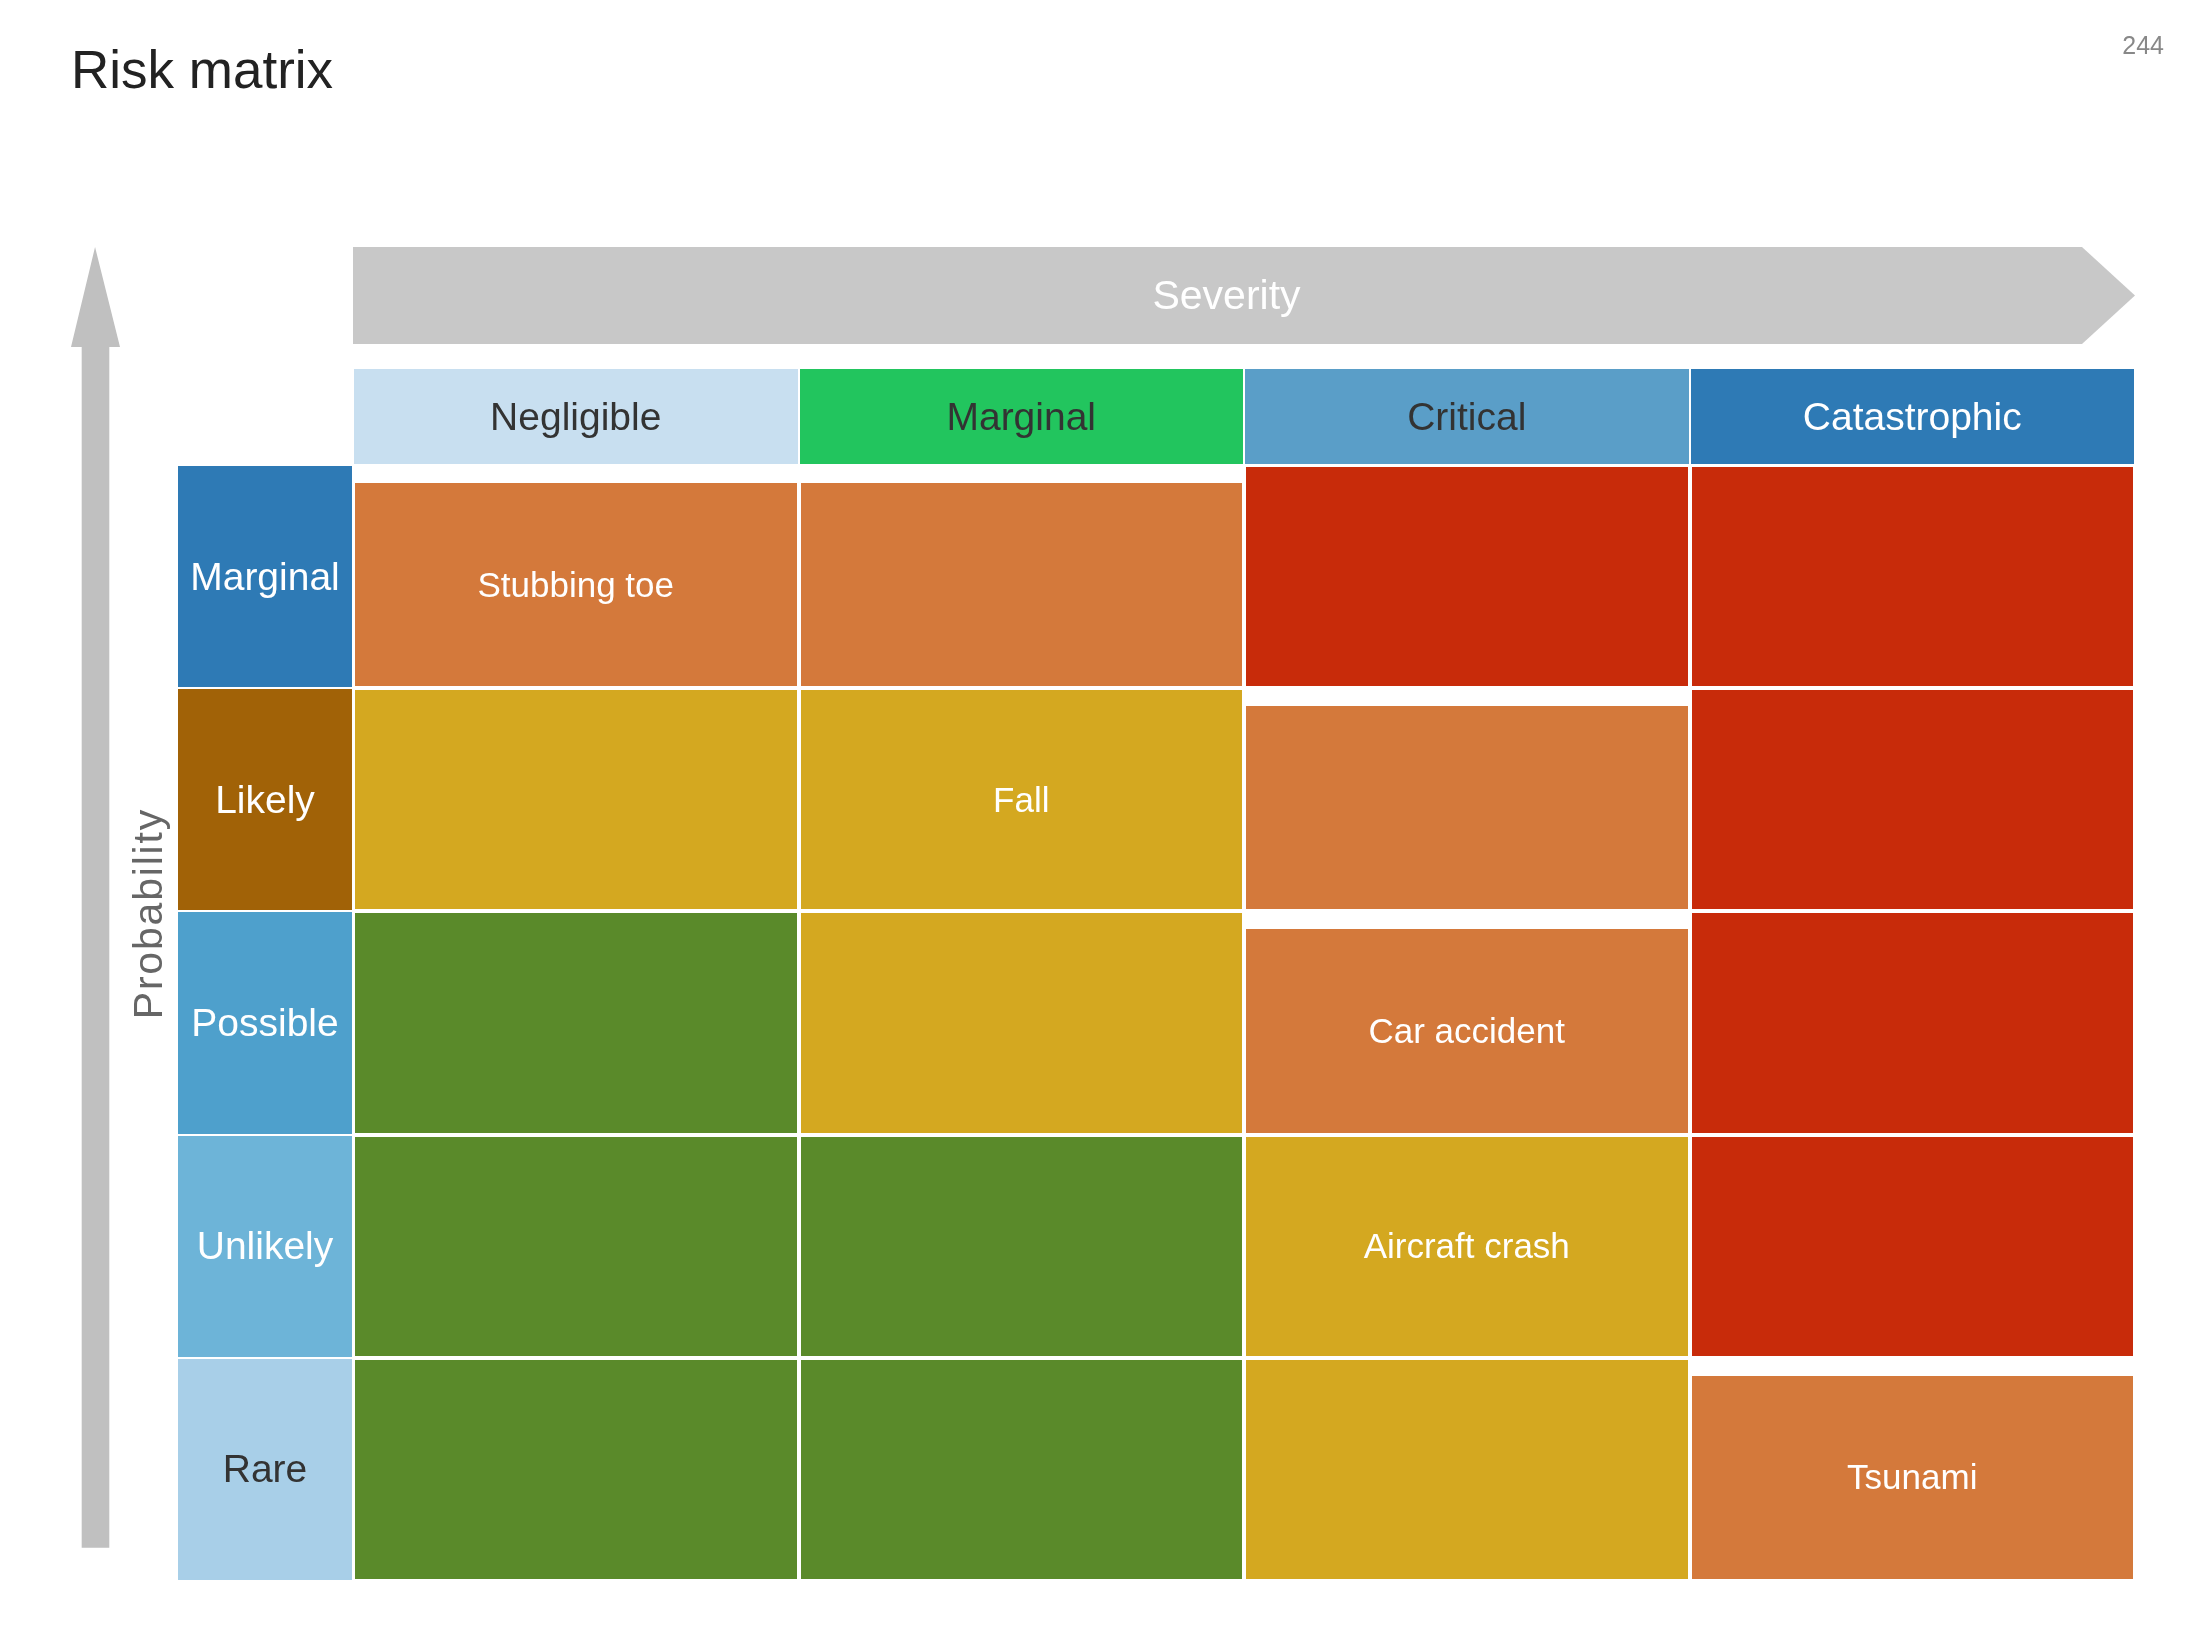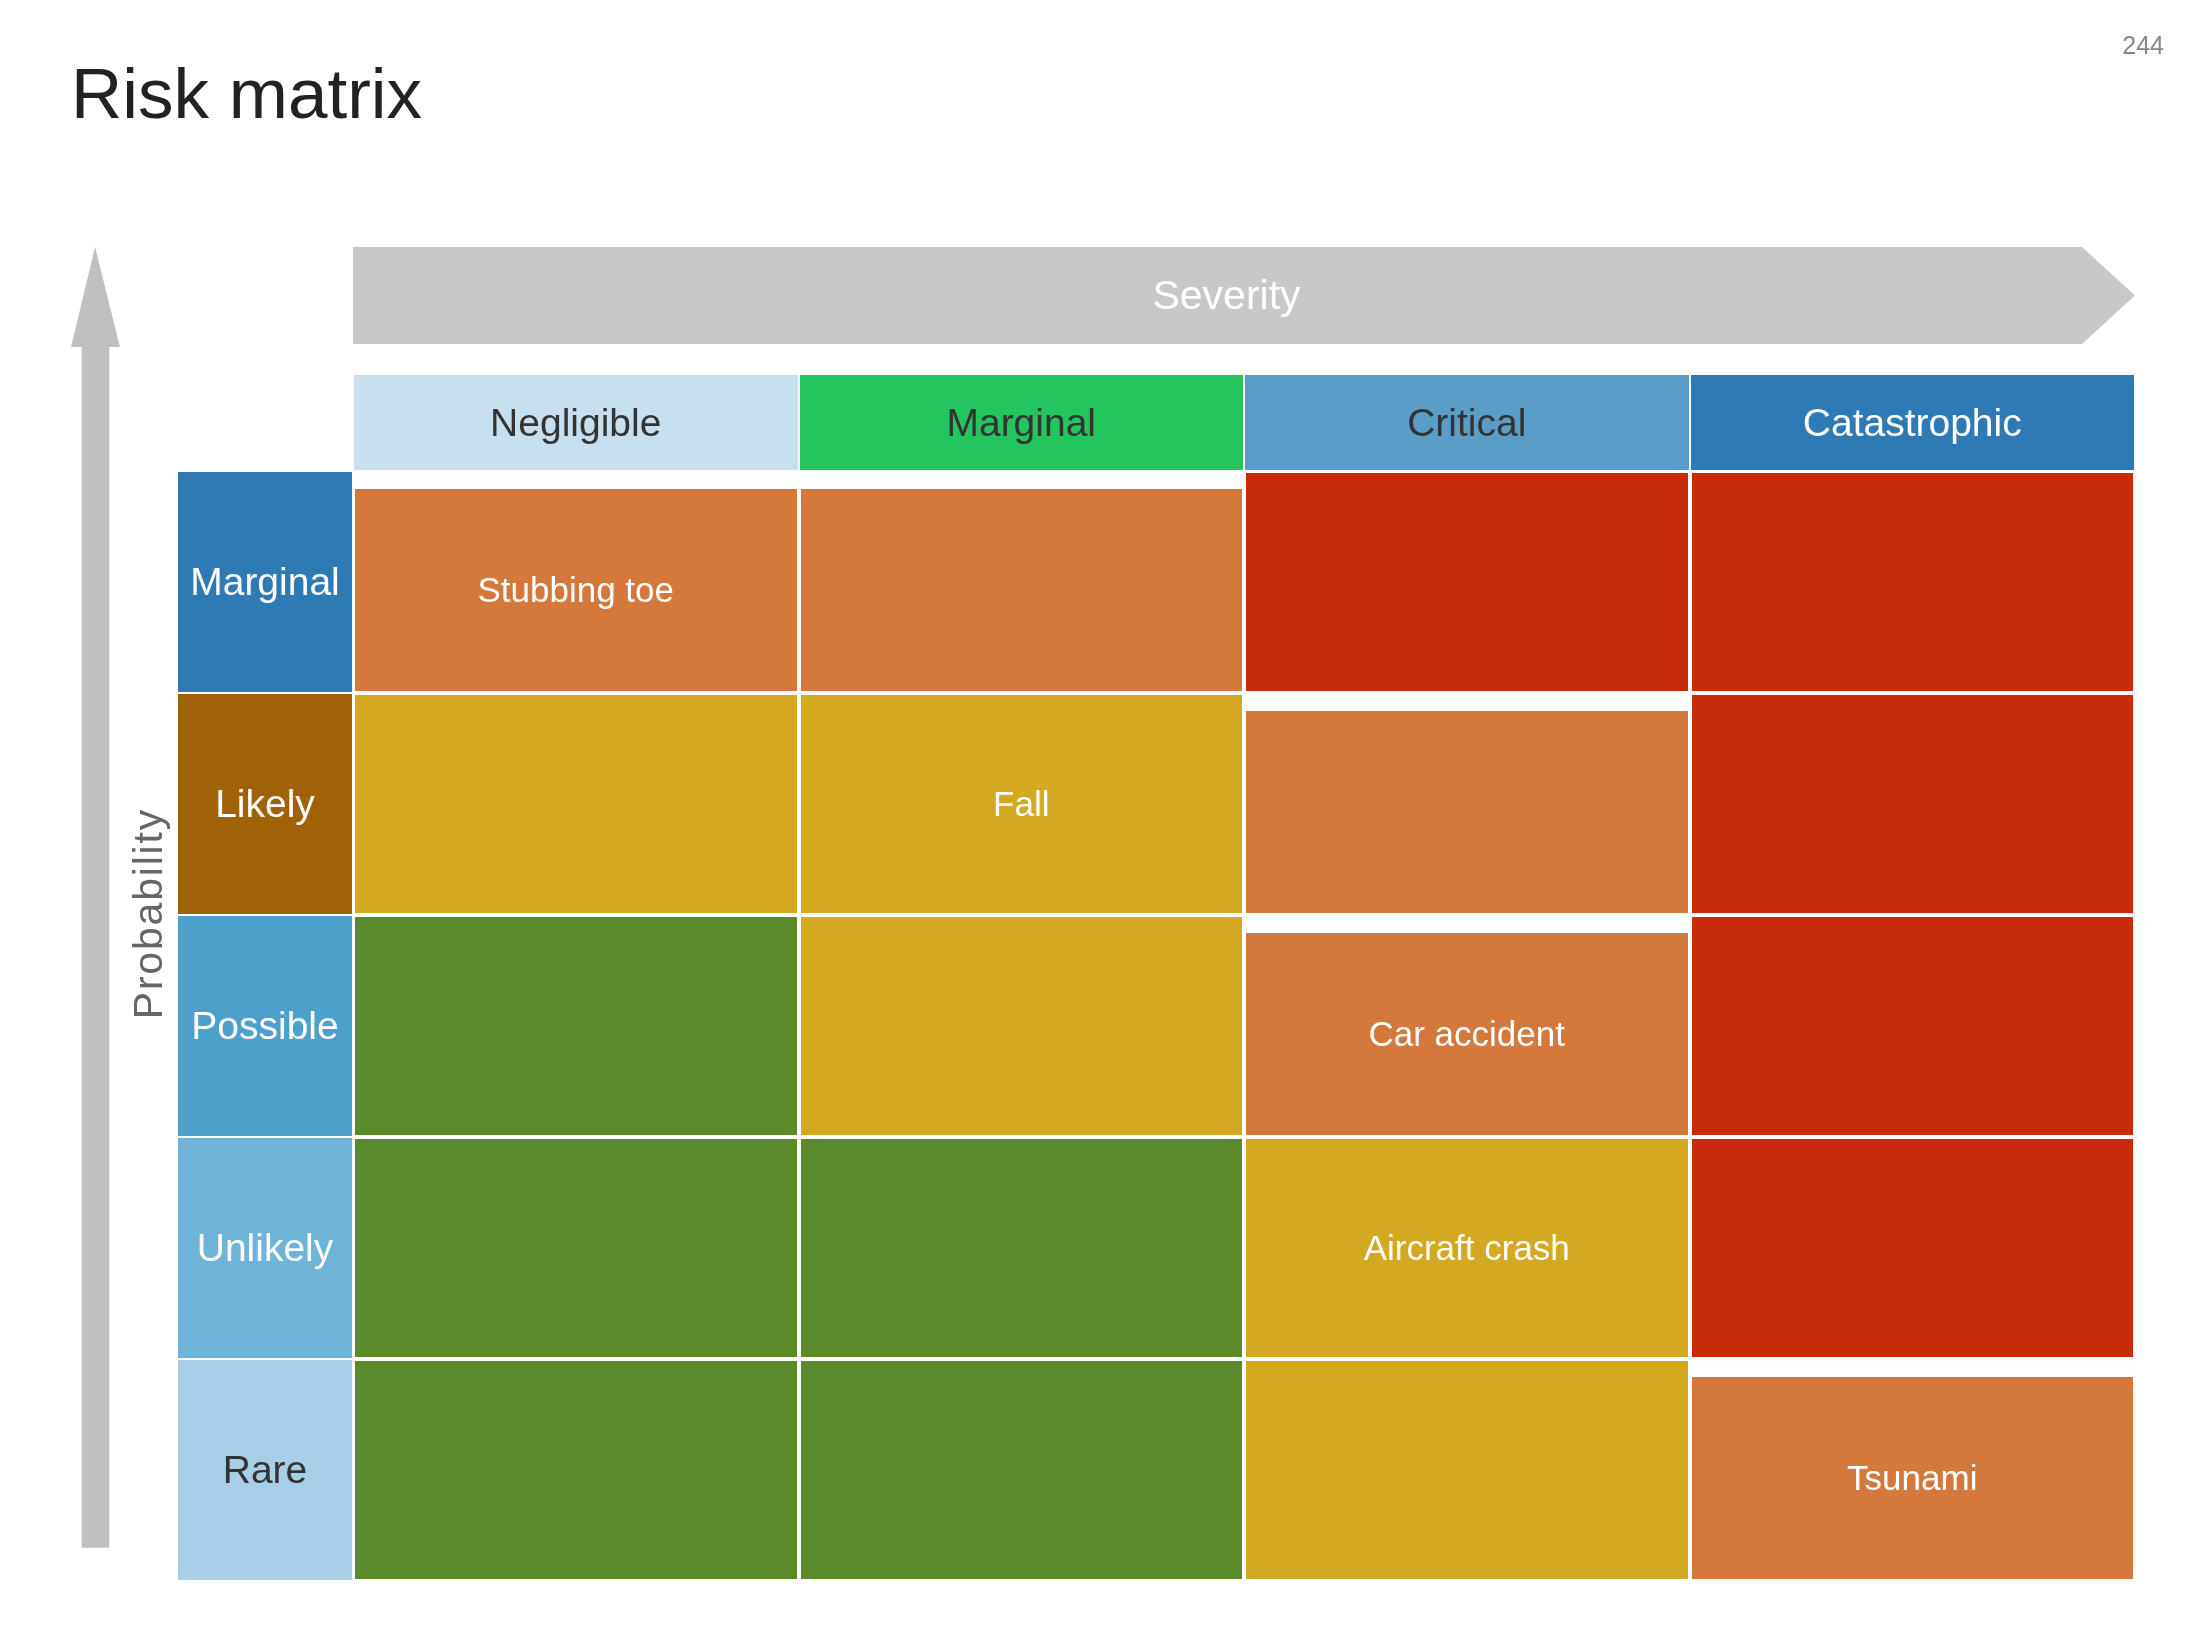--- a/index.html
+++ b/index.html
@@ -15,23 +15,23 @@
     .page-number {
       position: absolute;
       top: 31px;
       right: 42px;
       font-size: 25px;
       color: #888;
     }
 
     .page-title {
       position: absolute;
-      top: 53px;
+      top: 39px;
       left: 71px;
-      font-size: 71px;
+      font-size: 53px;
       font-weight: 300;
       color: #222;
     }
 
     .matrix-container {
       position: absolute;
       top: 247px;
       left: 71px;
       right: 71px;
       bottom: 71px;
@@ -53,21 +53,21 @@
     .right-section {
       flex: 1;
       display: flex;
       flex-direction: column;
     }
 
     
     .severity-arrow-row {
       height: 97px;
       position: relative;
-      margin-bottom: 30px;
+      margin-bottom: 24px;
     }
 
     .severity-arrow {
       position: absolute;
       left: 176px;
       right: 0;
       top: 0;
       bottom: 0;
       background: #c8c8c8;
       clip-path: polygon(0 0, calc(100% - 53px) 0, 100% 50%, calc(100% - 53px) 100%, 0 100%);

